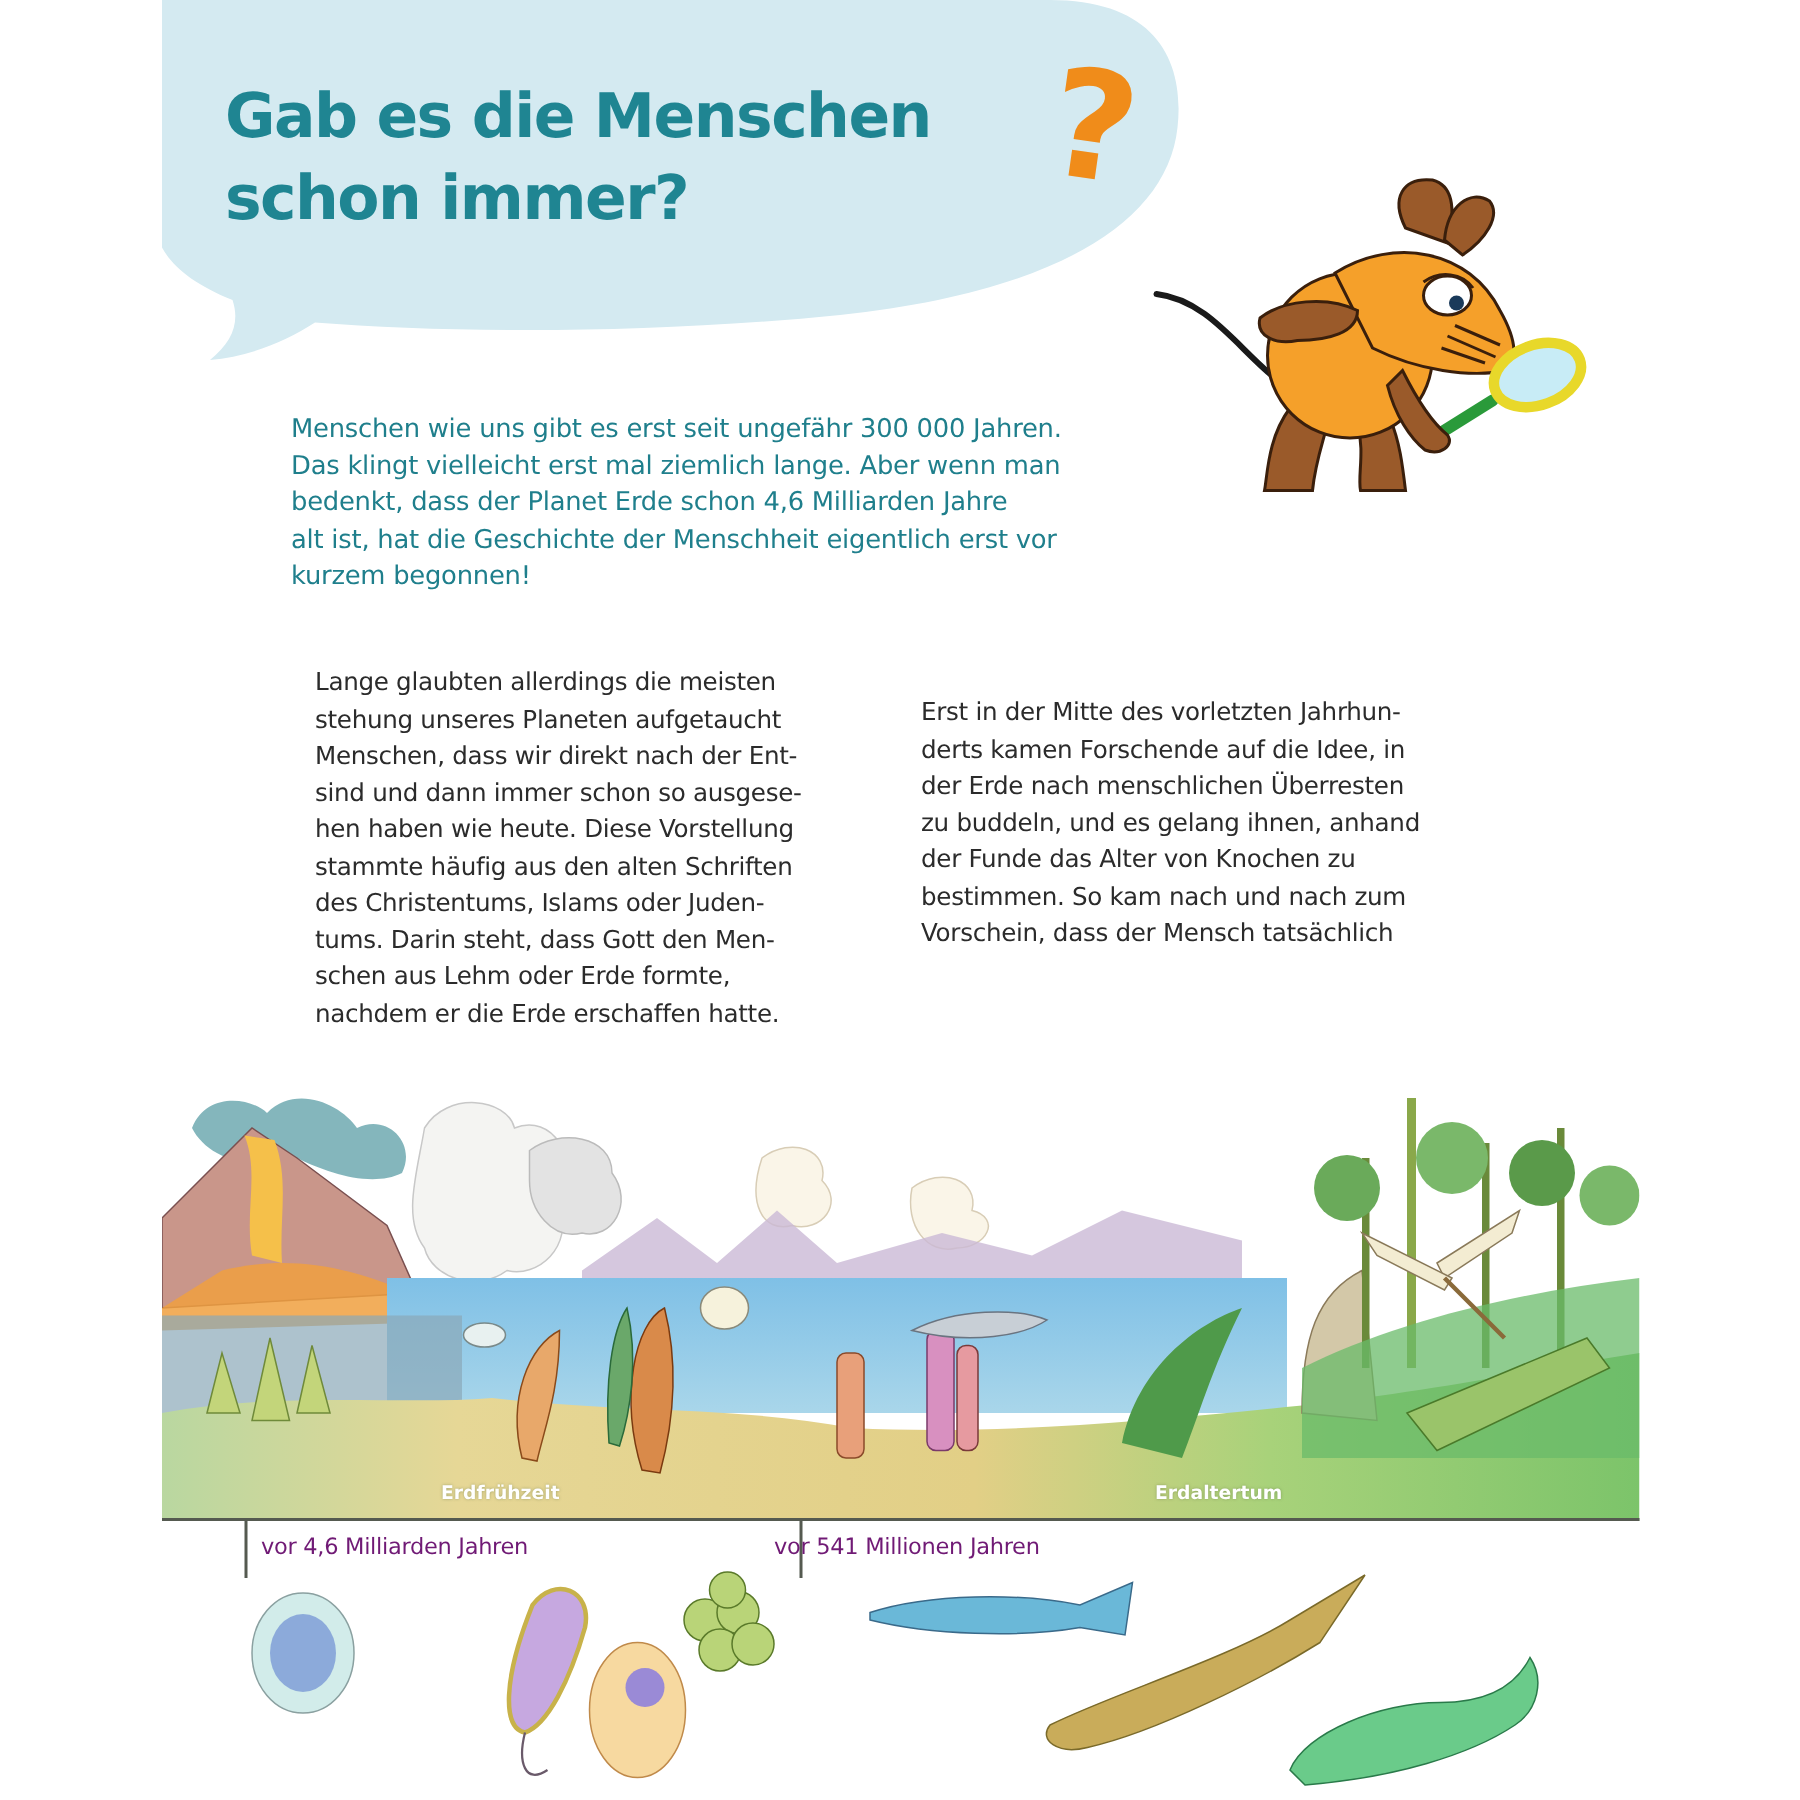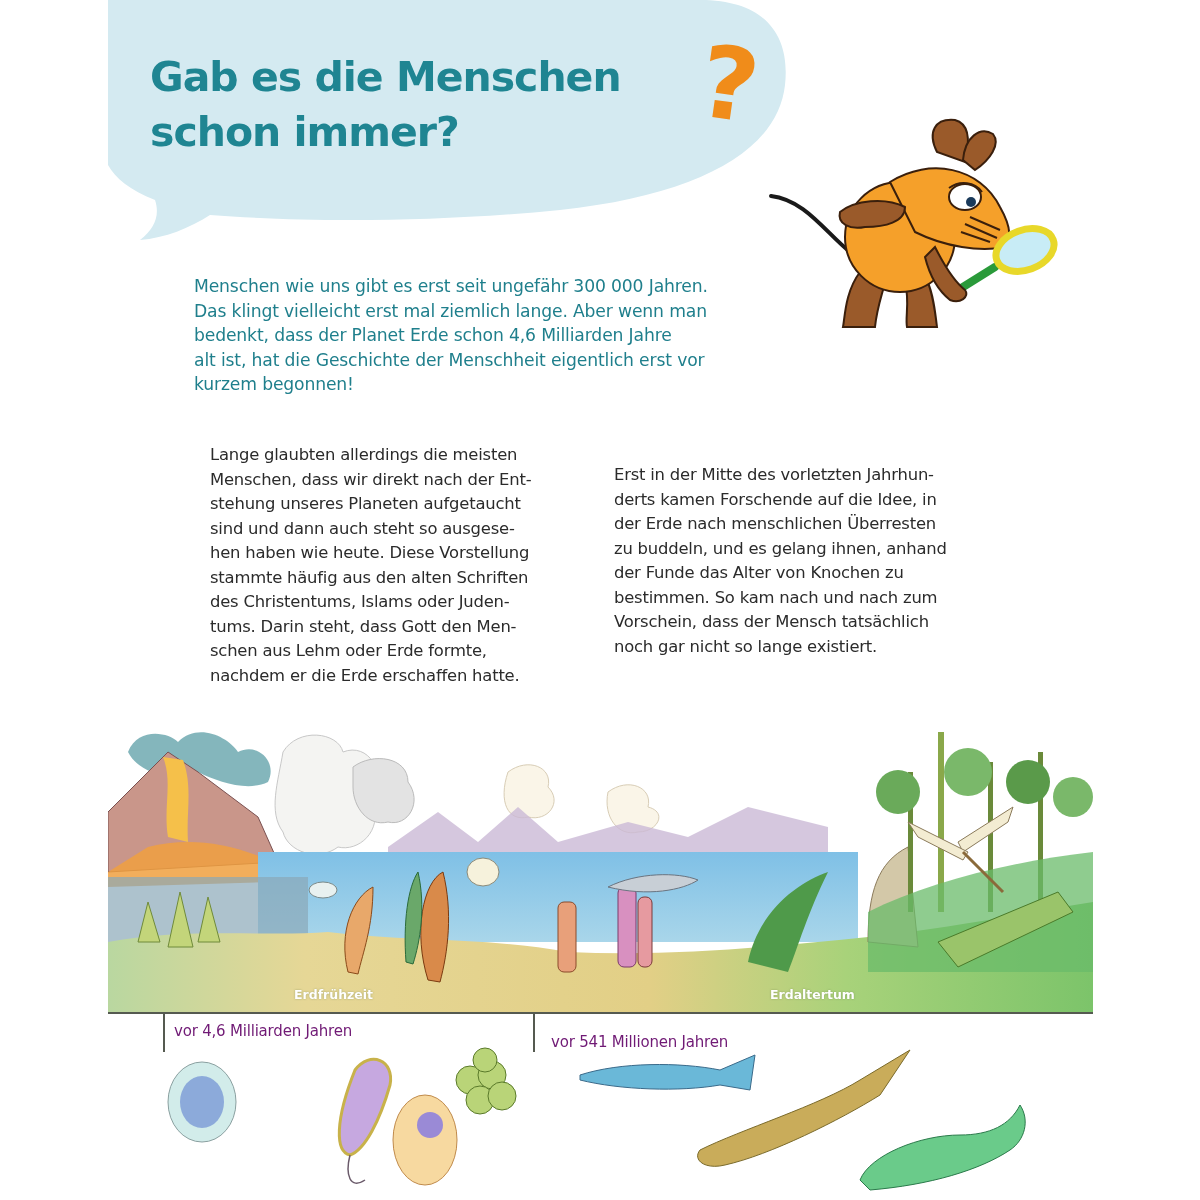--- a/index.html
+++ b/index.html
@@ -25,21 +25,21 @@
   .era-label { color:#ffffff; font-family:"DejaVu Sans", sans-serif; font-weight:bold; font-size:12.5px; text-shadow:0 0 2px rgba(90,110,60,0.5); }
   .era-1 { left:294px; top:987px; }
   .era-2 { left:770px; top:987px; }
 
   .timeline-line { left:108px; top:1012px; width:985px; height:2px; background:#555a50; }
   .tick { width:1.5px; height:38px; background:#555a50; top:1014px; }
   .tick-1 { left:163px; }
   .tick-2 { left:533px; }
   .time-label { color:#701a75; font-family:"DejaVu Sans", sans-serif; font-size:15px; top:1022px; letter-spacing:-0.2px; }
   .time-1 { left:174px; }
-  .time-2 { left:551px;margin-top:11px; }
+  .time-2 { left:516px; }
 
   #creatures-svg { left:140px; top:1040px; width:940px; height:160px; }
 </style>
 </head>
 <body>
 
 <svg id="bubble-svg" class="abs" viewBox="0 0 820 250">
   <path d="M108,0 L700,0 C770,0 790,40 785,85 C778,150 700,195 560,210 C430,223 300,222 210,215 C190,228 165,238 140,240 C155,228 160,215 155,200 C130,190 115,178 108,165 Z" fill="#d4eaf1"></path>
 </svg>
 
@@ -81,40 +81,39 @@
 <div class="abs intro">
   <span>Menschen wie uns gibt es erst seit ungefähr 300 000 Jahren.</span>
   <span>Das klingt vielleicht erst mal ziemlich lange. Aber wenn man</span>
   <span>bedenkt, dass der Planet Erde schon 4,6 Milliarden Jahre</span>
   <span>alt ist, hat die Geschichte der Menschheit eigentlich erst vor</span>
   <span>kurzem begonnen!</span>
 </div>
 
 <div class="abs col col-left">
   <span>Lange glaubten allerdings die meisten</span>
+  <span>stehung unseres Planeten aufgetaucht</span>
   <span>Menschen, dass wir direkt nach der Ent-</span>
-  <span>stehung unseres Planeten aufgetaucht</span>
-  <span>sind und dann auch steht so ausgese-</span>
+  <span>sind und dann immer schon so ausgese-</span>
   <span>hen haben wie heute. Diese Vorstellung</span>
   <span>stammte häufig aus den alten Schriften</span>
   <span>des Christentums, Islams oder Juden-</span>
   <span>tums. Darin steht, dass Gott den Men-</span>
   <span>schen aus Lehm oder Erde formte,</span>
   <span>nachdem er die Erde erschaffen hatte.</span>
 </div>
 
 <div class="abs col col-right">
   <span>Erst in der Mitte des vorletzten Jahrhun-</span>
   <span>derts kamen Forschende auf die Idee, in</span>
   <span>der Erde nach menschlichen Überresten</span>
   <span>zu buddeln, und es gelang ihnen, anhand</span>
   <span>der Funde das Alter von Knochen zu</span>
   <span>bestimmen. So kam nach und nach zum</span>
   <span>Vorschein, dass der Mensch tatsächlich</span>
-  <span>noch gar nicht so lange existiert.</span>
 </div>
 
 <svg id="scene-svg" class="abs" viewBox="0 0 985 302" preserveAspectRatio="none">
   <defs>
     <linearGradient id="ground" x1="0" y1="0" x2="1" y2="0">
       <stop offset="0" stop-color="#b9d7a0"></stop>
       <stop offset="0.2" stop-color="#e6d796"></stop>
       <stop offset="0.55" stop-color="#e2cf86"></stop>
       <stop offset="0.75" stop-color="#a8d27a"></stop>
       <stop offset="1" stop-color="#7cc46a"></stop>

